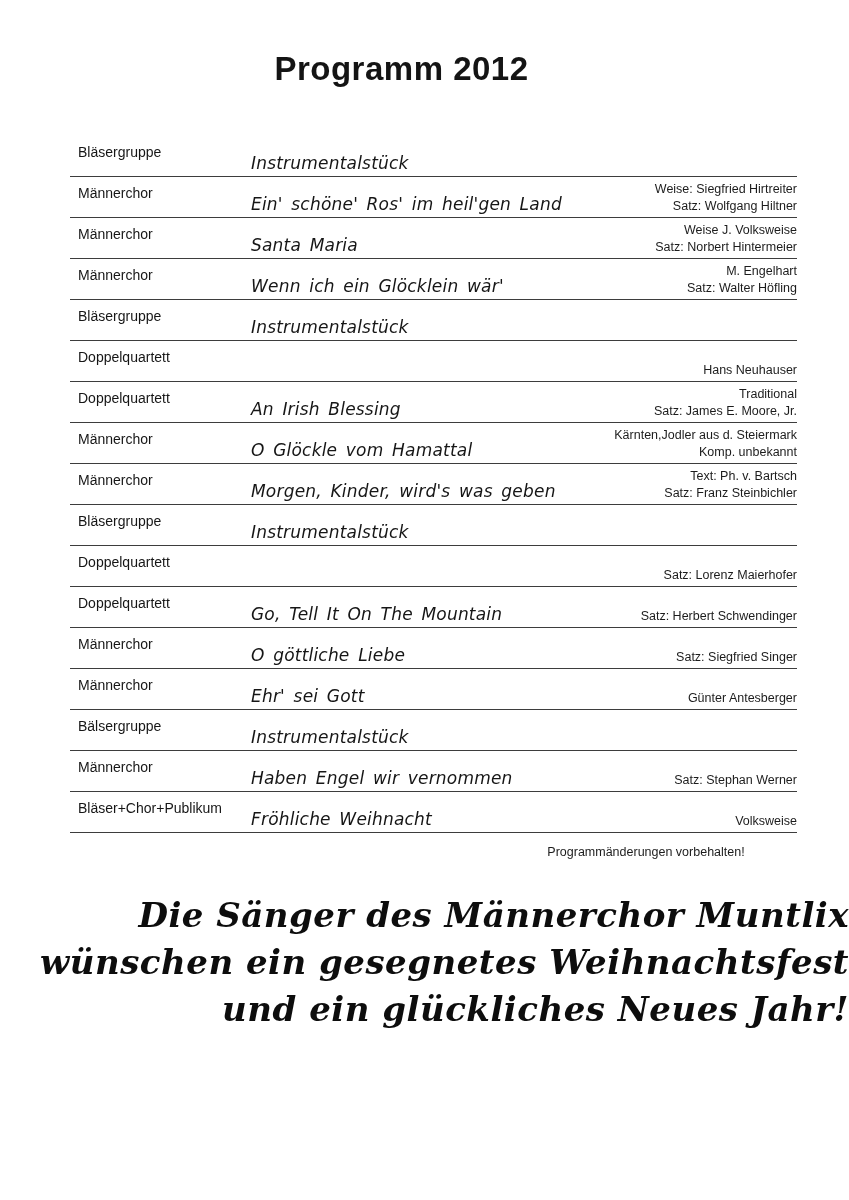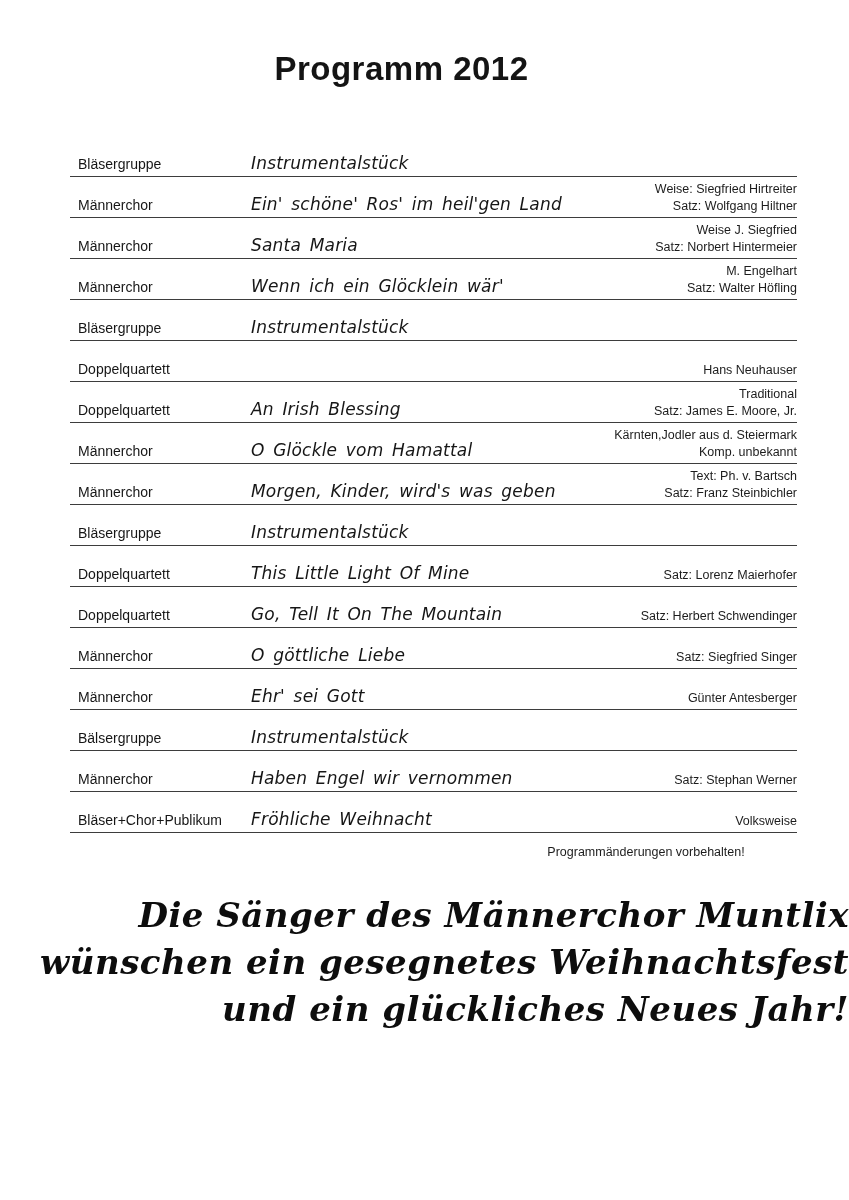--- a/index.html
+++ b/index.html
@@ -29,21 +29,21 @@
     top: 136px; left: 70px; width: 727px;
   }
   .row {
     position: relative;
     height: 41px;
     box-sizing: border-box;
     border-bottom: 1.5px solid #3d3d3d;
   }
   .ensemble {
     position: absolute;
-    left: 8px; bottom: 4px;
+    left: 8px; bottom: 16px;
     font-size: 14px;
     white-space: nowrap;
     margin-top: 37px;
   }
   .piece {
     position: absolute;
     left: 181px; bottom: 3px;
     font-family: "DejaVu Sans", sans-serif;
     font-size: 17px;
     font-weight: normal;
@@ -102,21 +102,21 @@
     <span class="credits">
           <div>Weise: Siegfried Hirtreiter</div>
           <div>Satz: Wolfgang Hiltner</div>
         </span>
   </div>
 
   <div class="row">
     <span class="ensemble">Männerchor</span>
     <span class="piece">Santa Maria</span>
     <span class="credits">
-          <div>Weise J. Siegfried</div>
+          <div>Weise J. Volksweise</div>
           <div>Satz: Norbert Hintermeier</div>
         </span>
   </div>
 
   <div class="row">
     <span class="ensemble">Männerchor</span>
     <span class="piece">Wenn ich ein Glöcklein wär'</span>
     <span class="credits">
           <div>M. Engelhart</div>
           <div>Satz: Walter Höfling</div>
@@ -164,21 +164,20 @@
   </div>
 
   <div class="row">
     <span class="ensemble">Bläsergruppe</span>
     <span class="piece">Instrumentalstück</span>
     <span class="credits"></span>
   </div>
 
   <div class="row">
     <span class="ensemble">Doppelquartett</span>
-    <span class="piece">This Little Light Of Mine</span>
     <span class="credits">
           <div>Satz: Lorenz Maierhofer</div>
         </span>
   </div>
 
   <div class="row">
     <span class="ensemble">Doppelquartett</span>
     <span class="piece">Go, Tell It On The Mountain</span>
     <span class="credits">
           <div>Satz: Herbert Schwendinger</div>

